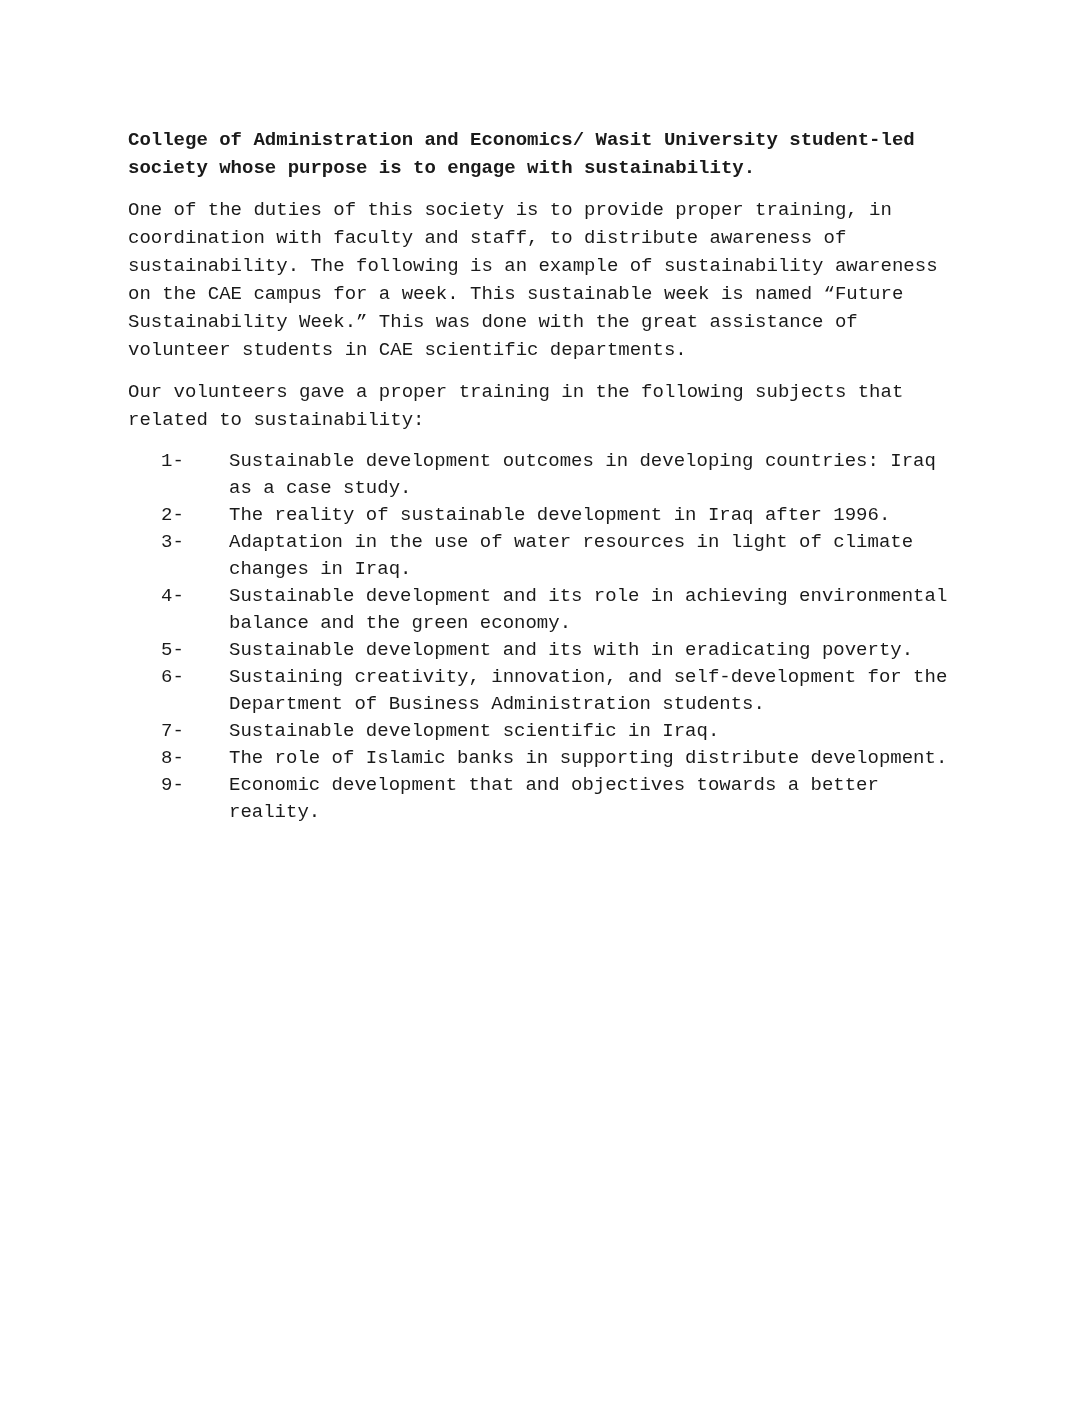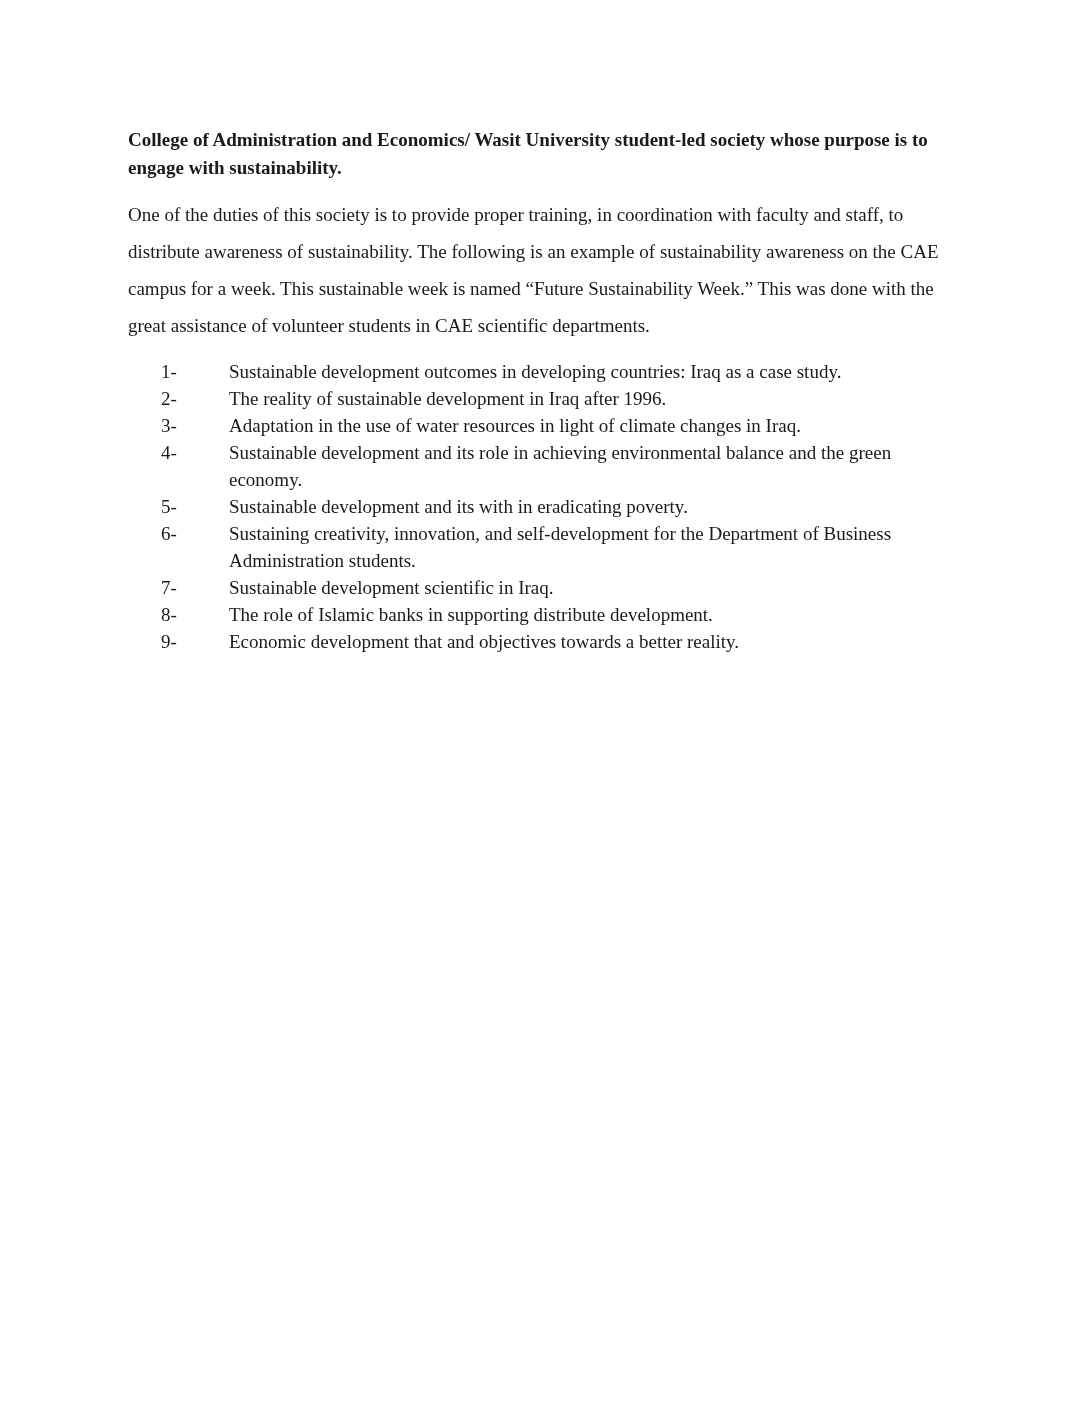--- a/index.html
+++ b/index.html
@@ -7,34 +7,34 @@
     padding: 0;
     background: #ffffff;
   }
   .page {
     position: relative;
     width: 1088px;
     height: 1408px;
     background: #ffffff;
     box-sizing: border-box;
     padding: 126px 128px 0 128px;
-    font-family: Liberation Serif, serif;
+    font-family: Liberation Mono, monospace;
     color: #1a1a1a;
     overflow: hidden;
   }
   .doc-heading {
     font-size: 19px;
     font-weight: bold;
     line-height: 28px;
     margin: 0 0 14px 0;
   }
   .doc-paragraph {
     font-size: 19px;
     font-weight: normal;
-    line-height: 37px;
+    line-height: 28px;
     margin: 0 0 14px 0;
   }
   .doc-list {
     margin: 0;
     padding: 0;
   }
   .doc-list-item {
     display: flex;
     align-items: flex-start;
     font-size: 19px;
@@ -54,20 +54,21 @@
 </style>
 </head>
 <body>
 
 <div class="page">
 
   <p class="doc-heading">College of Administration and Economics/ Wasit University student-led society whose purpose is to engage with sustainability.</p>
 
   <p class="doc-paragraph">One of the duties of this society is to provide proper training, in coordination with faculty and staff, to distribute awareness of sustainability. The following is an example of sustainability awareness on the CAE campus for a week. This sustainable week is named “Future Sustainability Week.” This was done with the great assistance of volunteer students in CAE scientific departments.</p>
 
+  <p class="doc-paragraph">Our volunteers gave a proper training in the following subjects that related to sustainability:</p>
 
   <div class="doc-list">
     <div class="doc-list-item">
       <span class="doc-list-marker">1-</span>
       <span class="doc-list-text">Sustainable development outcomes in developing countries: Iraq as a case study.</span>
     </div>
     <div class="doc-list-item">
       <span class="doc-list-marker">2-</span>
       <span class="doc-list-text">The reality of sustainable development in Iraq after 1996.</span>
     </div>

